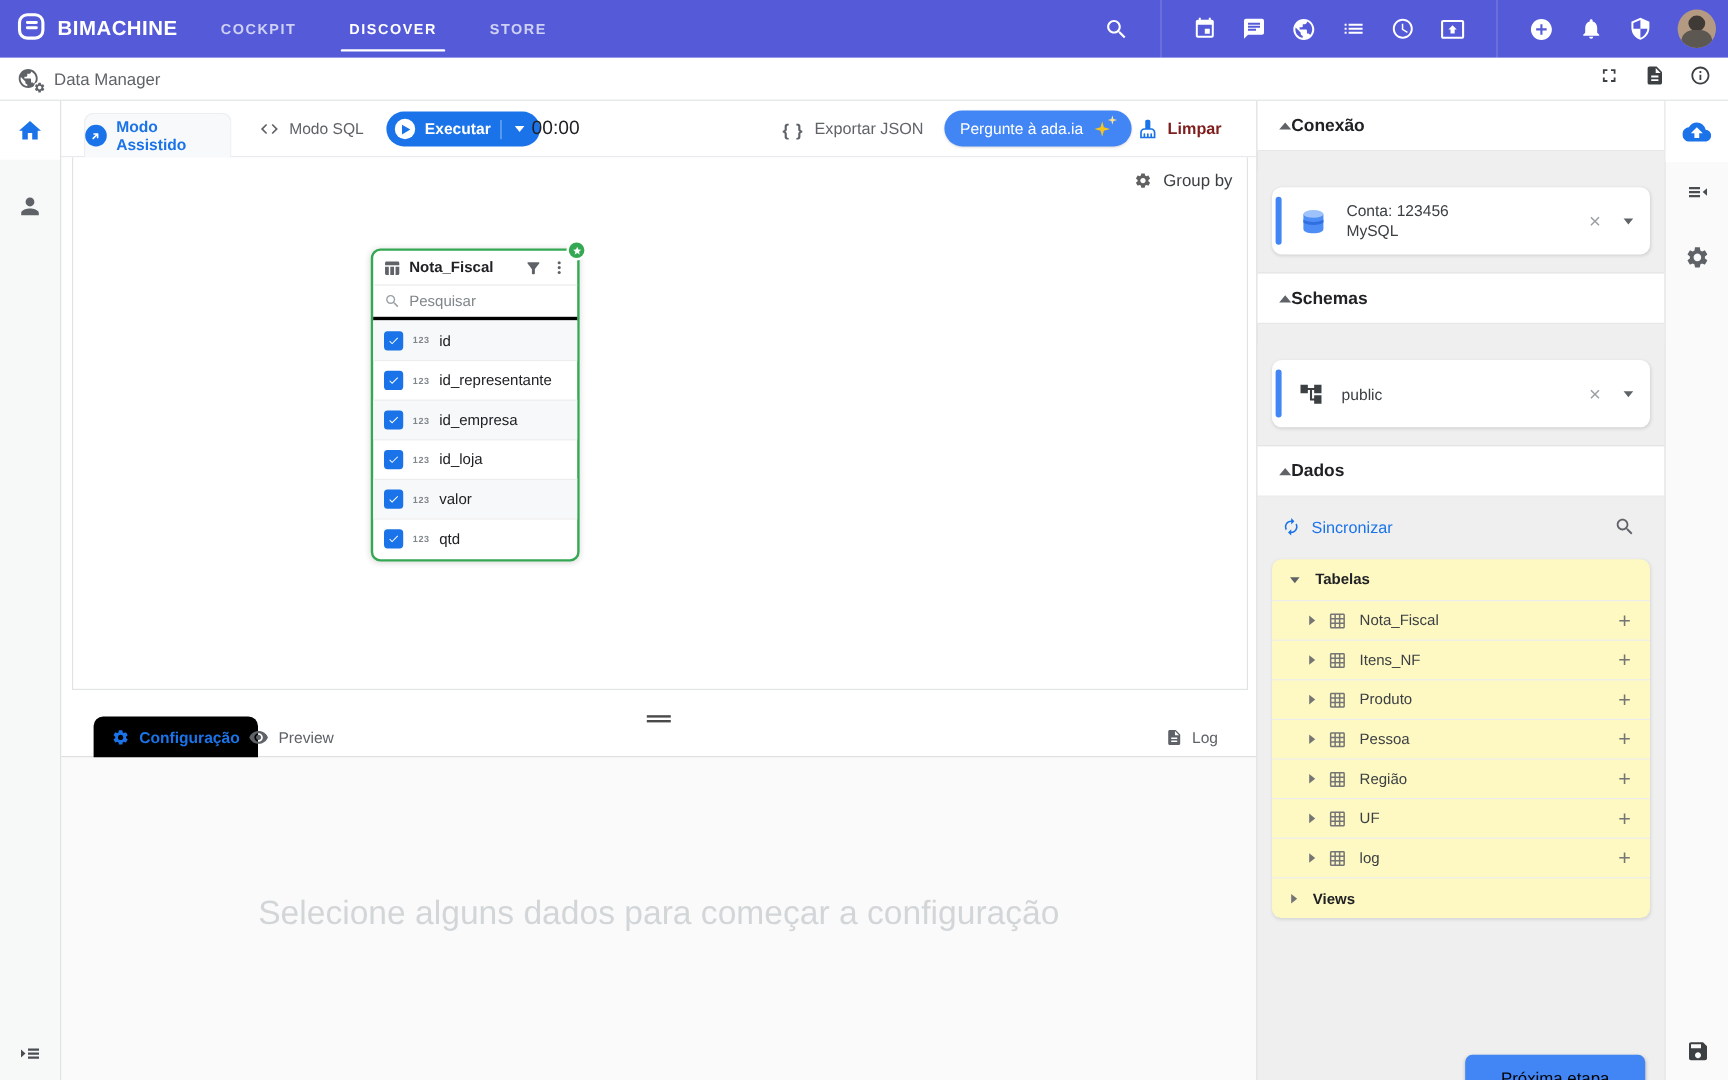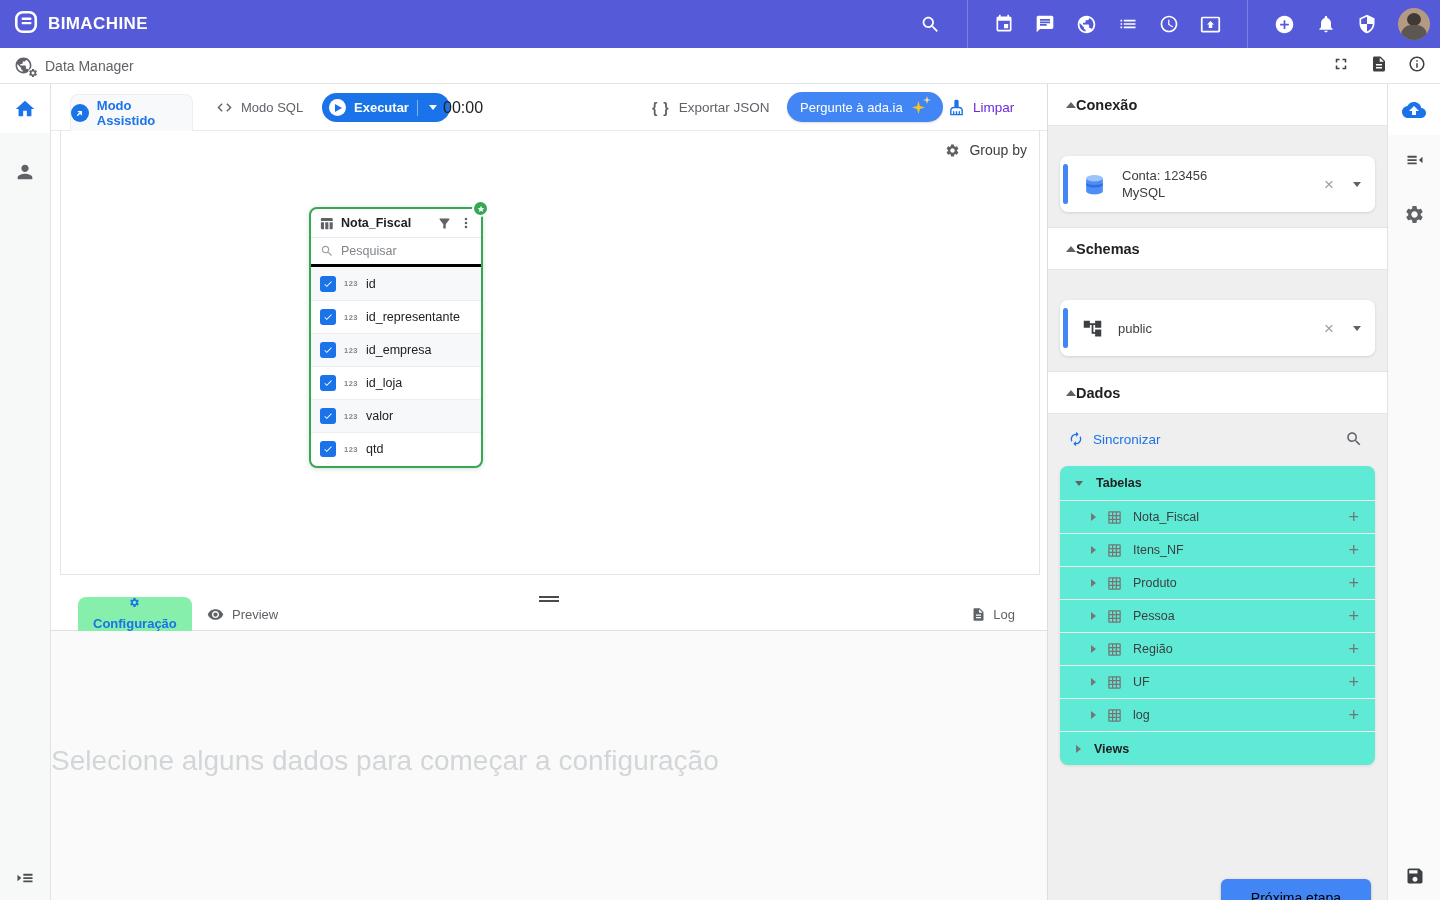--- a/index.html
+++ b/index.html
@@ -44,21 +44,21 @@
   .btn-exec { position:absolute; left:271px; top:9px; height:29px; border-radius:15px; background:#1a73e8; color:#fff; display:flex; align-items:center; gap:8px; padding:0 13px 0 7px; font-size:13px; font-weight:bold; border:none; cursor:pointer; }
   .play-circle { width:17px; height:17px; border-radius:50%; background:#fff; display:flex; align-items:center; justify-content:center; }
   .play-tri { width:0; height:0; border-left:7px solid #1a73e8; border-top:4.5px solid transparent; border-bottom:4.5px solid transparent; margin-left:2px; }
   .caret-dn-w { width:0; height:0; border-top:5px solid #fff; border-left:4.5px solid transparent; border-right:4.5px solid transparent; margin-left:3px; }
   .exec-sep { width:1px; height:16px; background:rgba(255,255,255,.45); }
   .timer { position:absolute; left:392px; top:0; height:47px; display:flex; align-items:center; font-size:16px; color:#202124; }
   .export { position:absolute; left:601px; top:0; height:47px; display:flex; align-items:center; gap:9px; color:#5f6368; font-size:13.5px; cursor:pointer; }
   .braces { font-weight:bold; font-size:14px; color:#5f6368; letter-spacing:1px; }
   .btn-ada { position:absolute; left:736px; top:8px; height:30px; border-radius:16px; background:#4285f4; color:#fff; font-size:13px; display:flex; align-items:center; gap:9px; padding:0 13px; border:none; cursor:pointer; box-shadow:0 1px 2px rgba(0,0,0,.15); }
   .sparkles { position:relative; width:18px; height:18px; }
-  .btn-limpar { position:absolute; left:897px; top:0; height:47px; display:flex; align-items:center; gap:8px; color:#6d28d9; font-size:13.5px; font-weight:normal; cursor:pointer; background:none; border:none; }
+  .btn-limpar { position:absolute; left:897px; top:0; height:47px; display:flex; align-items:center; gap:8px; color:#7f1d1d; font-size:13.5px; font-weight:bold; cursor:pointer; background:none; border:none; }
 
   
   .canvas { position:absolute; left:9px; top:47px; width:980px; height:444px; background:#fff; border:1px solid #e1e3e5; border-top:none; }
   .groupby { position:absolute; right:12px; top:11px; display:flex; align-items:center; gap:9px; color:#3c4043; font-size:14px; cursor:pointer; }
 
   
   .fieldcard { position:absolute; left:248px; top:76px; width:174px; height:261px; background:#fff; border:2px solid #34a853; border-radius:8px; box-shadow:0 1px 5px rgba(0,0,0,.15); }
   .fc-badge { position:absolute; top:-9px; right:-8px; width:17px; height:17px; border-radius:50%; background:#34a853; border:2px solid #fff; display:flex; align-items:center; justify-content:center; z-index:2; }
   .fc-header { height:28px; display:flex; align-items:center; gap:7px; padding:0 8px; }
   .fc-title { flex:1; font-size:12.5px; font-weight:bold; color:#202124; }
@@ -68,44 +68,44 @@
   .fc-row { height:33px; display:flex; align-items:center; gap:8px; padding:0 9px; font-size:12.5px; color:#202124; cursor:pointer; }
   .fc-row + .fc-row { border-top:1px solid #ededee; }
   .fc-row.alt { background:#f6f8f9; }
   .fc-check { width:16px; height:16px; background:#1a73e8; border-radius:3px; display:flex; align-items:center; justify-content:center; flex:none; cursor:pointer; }
   .fc-type { font-size:7.5px; color:#80868b; letter-spacing:.5px; font-weight:bold; }
 
   
   .bp-tabbar { position:absolute; left:0; top:513px; width:996px; height:34px; background:#fff; border-bottom:1px solid #e0e0e0; z-index:4; }
   .drag-handle { position:absolute; left:50%; top:-4px; transform:translateX(-50%); cursor:row-resize; padding:1px 2px; }
   .drag-handle span { display:block; width:20px; height:2px; background:#4a4a4a; margin:2px 0; }
-  .tab-config { position:absolute; left:27px; top:0; height:34px; padding:0 15px; background:#86efac; border-radius:8px 8px 0 0; display:flex; align-items:center; gap:8px; color:#1a73e8; font-size:13px; font-weight:bold; cursor:pointer;flex-direction:column; }
+  .tab-config { position:absolute; left:27px; top:0; height:34px; padding:0 15px; background:#000000; border-radius:8px 8px 0 0; display:flex; align-items:center; gap:8px; color:#1a73e8; font-size:13px; font-weight:bold; cursor:pointer; }
   .tab-preview { position:absolute; left:146px; top:0; height:34px; padding:0 10px; display:flex; align-items:center; gap:8px; color:#5f6368; font-size:13px; cursor:pointer; }
   .log-btn { position:absolute; right:32px; top:0; height:34px; display:flex; align-items:center; gap:7px; color:#5f6368; font-size:13px; cursor:pointer; }
-  .bp-content { position:absolute; left:0; top:547px; width:996px; height:269px; background:#fafafa; display:flex; align-items:center; }
+  .bp-content { position:absolute; left:0; top:547px; width:996px; height:269px; background:#fafafa; display:flex; align-items:center; justify-content:center; }
   .empty-msg { font-size:28px; color:#d3d6d8; margin-top:-10px; }
 
   
   .sidebar { position:absolute; left:1047px; top:84px; width:340px; height:816px; background:#efefef; border-left:1px solid #dddddd; z-index:10; }
   .s-header { height:42px; background:#fff; display:flex; align-items:center; padding-left:18px; font-size:14.5px; font-weight:bold; color:#202124; border-bottom:1px solid #e7e7e7; cursor:pointer; }
   .s-header + .s-body { border-bottom:1px solid #e2e2e2; }
   .s-body { background:#efefef; padding:14px 12px 15px;margin-top:16px; }
   .conn-card { position:relative; height:56px; background:#fff; border-radius:8px; box-shadow:0 1px 3px rgba(0,0,0,.12); display:flex; align-items:center; padding:0 14px 0 22px; }
   .accent { position:absolute; left:3px; top:8px; bottom:8px; width:5px; border-radius:3px; background:#4285f4; }
   .conn-text { margin-left:15px; font-size:13px; color:#3c4043; line-height:17px; }
   .card-x { margin-left:auto; color:#9aa0a6; font-size:17px; cursor:pointer; line-height:1; }
   .tri-dn { width:0; height:0; border-top:5px solid #5f6368; border-left:4.5px solid transparent; border-right:4.5px solid transparent; margin-left:19px; cursor:pointer; }
   .tri-up { width:0; height:0; border-bottom:6px solid #5f6368; border-left:5px solid transparent; border-right:5px solid transparent; cursor:pointer; }
   .tri-dn-sm { width:0; height:0; border-top:5px solid #5f6368; border-left:4.5px solid transparent; border-right:4.5px solid transparent; }
   .tri-rt { width:0; height:0; border-left:5px solid #757575; border-top:4px solid transparent; border-bottom:4px solid transparent; }
   .dados-body { background:#efefef; padding:0; height:520px; position:relative; }
   .sync-row { height:46px; display:flex; align-items:center; gap:9px; padding:4px 24px 0 20px; }
   .sync-label { color:#1a73e8; font-size:13.5px; font-weight:normal; cursor:pointer; }
   .sync-search { margin-left:auto; cursor:pointer; display:flex; }
-  .tables-card { margin:6px 12px 0; background:#5eead4; border-radius:8px; box-shadow:0 1px 3px rgba(0,0,0,.1); }
+  .tables-card { margin:6px 12px 0; background:#fef9c3; border-radius:8px; box-shadow:0 1px 3px rgba(0,0,0,.1); }
   .tg-header { height:34px; display:flex; align-items:center; gap:13px; padding-left:15px; font-size:12.5px; font-weight:bold; color:#202124; cursor:pointer; }
   .t-row { height:33px; display:flex; align-items:center; gap:11px; padding:0 16px 0 31px; border-top:1px solid #ededed; font-size:12.5px; color:#3c4043; }
   .t-plus { margin-left:auto; color:#757575; font-size:18px; font-weight:normal; cursor:pointer; line-height:1; }
   .views-row { height:34px; display:flex; align-items:center; gap:13px; padding-left:16px; border-top:1px solid #ededed; font-size:12.5px; font-weight:bold; color:#202124; cursor:pointer; }
   .next-btn { position:absolute; right:16px; bottom:18px; width:150px; height:37px; background:#4285f4; color:#000000; border:none; border-radius:6px; font-size:14px; font-weight:normal; font-family:"Liberation Sans",sans-serif; cursor:pointer; box-shadow:0 1px 3px rgba(60,64,67,.3);margin-top:40px; }
 
   
   .rightrail { position:absolute; right:0; top:84px; width:53px; height:816px; background:#fafafa; border-left:1px solid #e1e2e3; z-index:11; }
   .rr-active { height:51px; background:#fff; display:flex; align-items:center; justify-content:center; cursor:pointer; }
   .rr-icon { position:absolute; left:0; width:53px; display:flex; justify-content:center; cursor:pointer; }
@@ -118,20 +118,25 @@
   <header class="navbar">
     <div class="brand">
       <span>
         <svg width="26" height="26" viewBox="0 0 24 24">
             <rect x="3" y="3" width="18" height="18" rx="6" fill="none" stroke="#fff" stroke-width="2.4"></rect>
             <path d="M9 9h7M9 13h7" stroke="#fff" stroke-width="2.2" stroke-linecap="round"></path>
           </svg>
       </span>
       <span class="brand-name">BIMACHINE</span>
     </div>
+    <nav class="menu">
+      <span class="menu-item">COCKPIT</span>
+      <span class="menu-item active">DISCOVER</span>
+      <span class="menu-item">STORE</span>
+    </nav>
     <div class="nav-icons">
       <span class="clickable">
           <svg width="21" height="21" viewBox="0 0 24 24" fill="#fff">
             <path d="M15.5 14h-.79l-.28-.27C15.41 12.59 16 11.11 16 9.5 16 5.91 13.09 3 9.5 3S3 5.91 3 9.5 5.91 16 9.5 16c1.61 0 3.09-.59 4.23-1.57l.27.28v.79l5 4.99L20.49 19l-4.99-5zm-6 0C7.01 14 5 11.99 5 9.5S7.01 5 9.5 5 14 7.01 14 9.5 11.99 14 9.5 14z"></path>
           </svg>
         </span>
       <span class="nav-divider"></span>
       <span class="clickable">
           <svg width="20" height="20" viewBox="0 0 24 24" fill="#fff">
             <path d="M19 3h-1V1h-2v2H8V1H6v2H5c-1.11 0-1.99.9-1.99 2L3 19c0 1.1.89 2 2 2h14c1.1 0 2-.9 2-2V5c0-1.1-.9-2-2-2zm0 16H5V8h14v11zm-7-7h5v5h-5z"></path>

